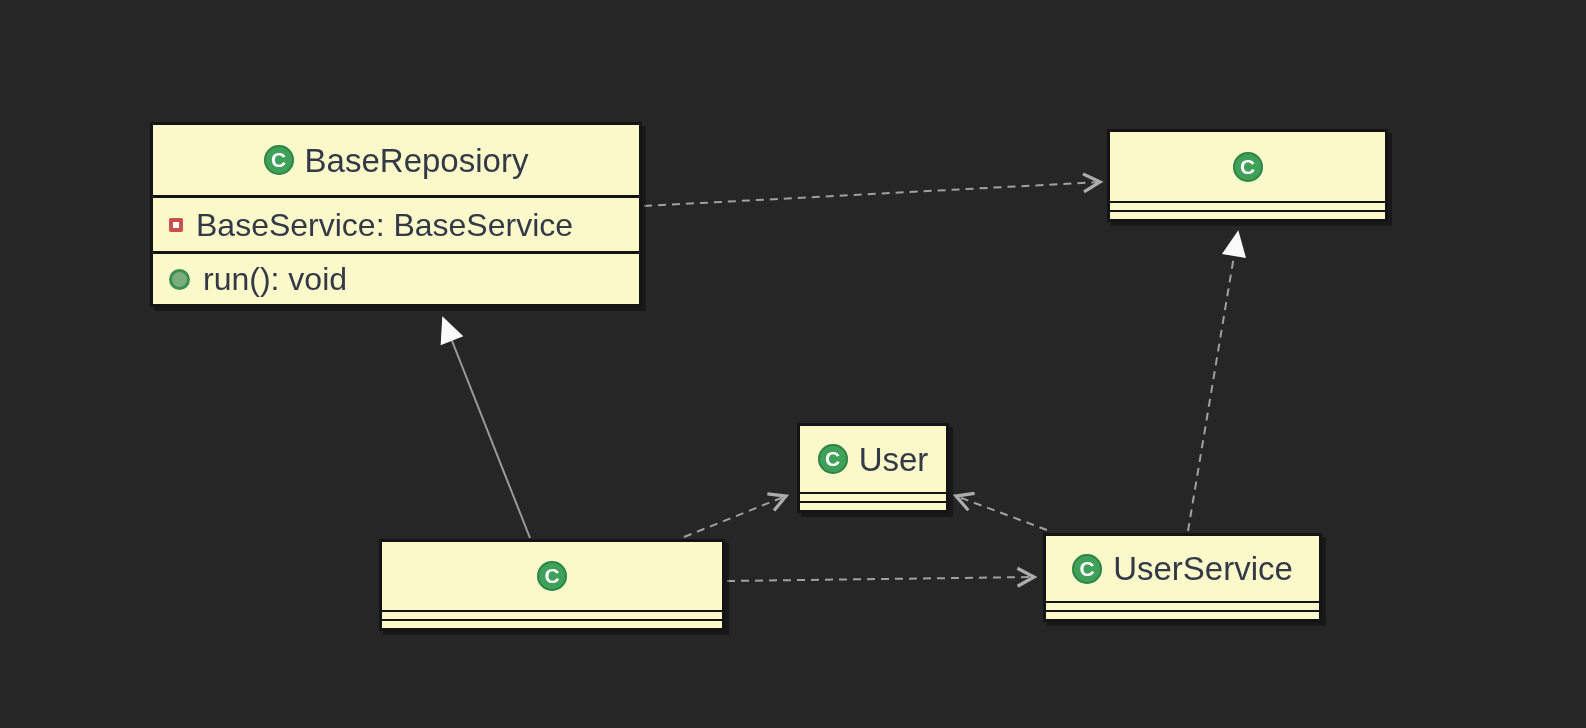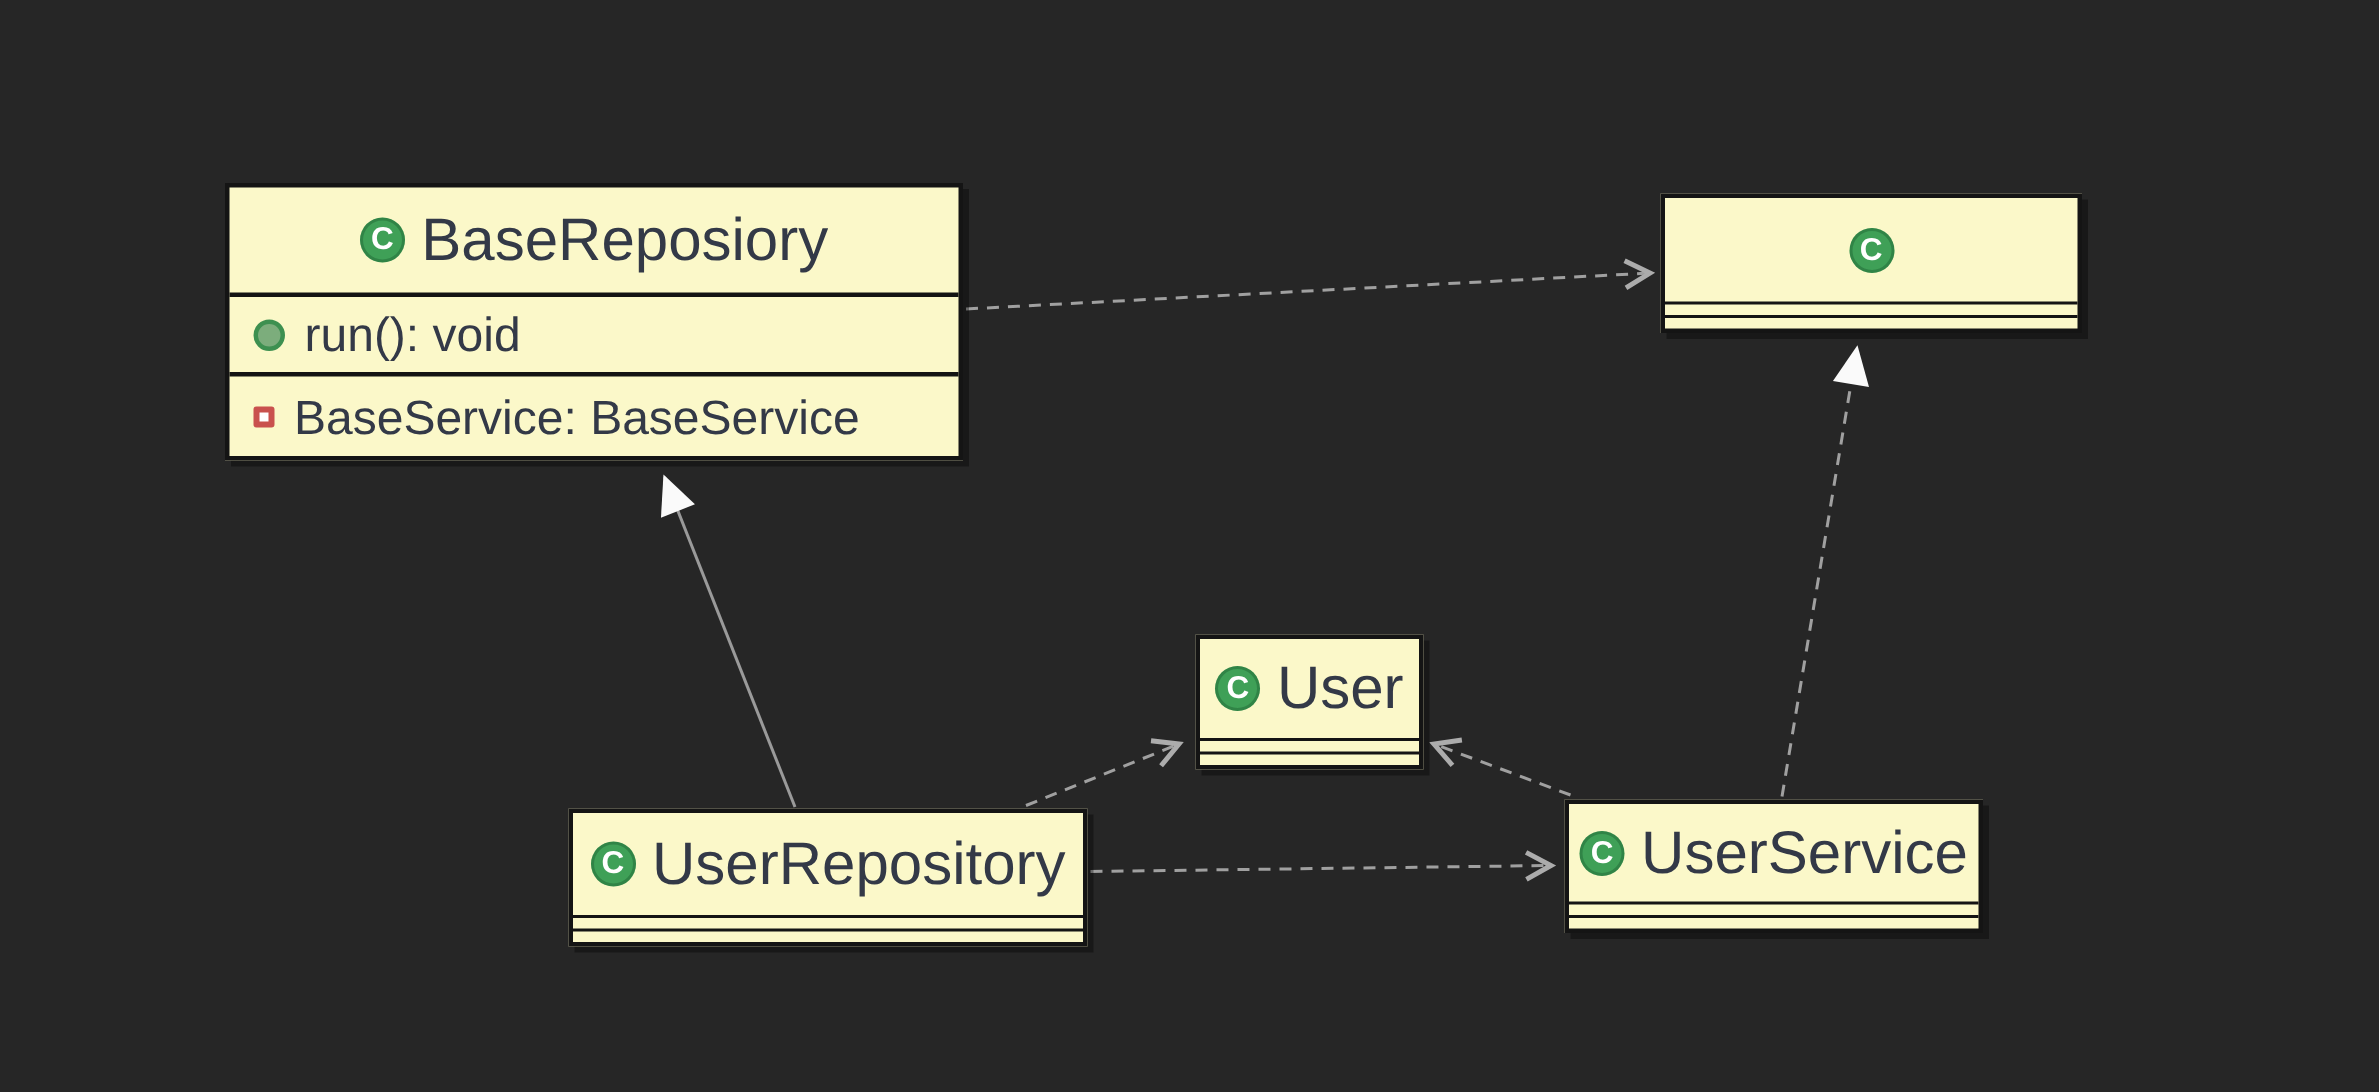--- a/index.html
+++ b/index.html
@@ -35,21 +35,21 @@
   .node-header {
     display: flex;
     align-items: center;
     justify-content: center;
     gap: 11px;
     flex: 1 1 auto;
     min-height: 0;
     padding: 0 10px;
   }
   .class-name {
-    font-size: 40px;
+    font-size: 33px;
     line-height: 1;
     color: #333947;
     white-space: nowrap;
   }
   .class-icon {
     width: 30px;
     height: 30px;
     border-radius: 50%;
     background: #3FA057;
     color: #FFFFFF;
@@ -144,28 +144,28 @@
     <line class="edge-dashed" x1="1047" y1="530" x2="956" y2="496" marker-end="url(#open-arrow)"></line>
 
     <line class="edge-dashed" x1="727" y1="581" x2="1034" y2="577" marker-end="url(#open-arrow)"></line>
   </svg>
 
   <div class="uml-node" id="node-base-reposiory">
     <div class="node-header">
       <span class="class-icon">C</span>
       <span class="class-name">BaseReposiory</span>
     </div>
+    <div class="member-row field-row">
+      <span class="field-icon"></span>
+      <span class="member-text">BaseService: BaseService</span>
+    </div>
     <div class="member-row method-row">
       <span class="method-icon"></span>
       <span class="member-text">run(): void</span>
     </div>
-    <div class="member-row field-row">
-      <span class="field-icon"></span>
-      <span class="member-text">BaseService: BaseService</span>
-    </div>
   </div>
 
   <div class="uml-node" id="node-base-service">
     <div class="node-header">
       <span class="class-icon">C</span>
     </div>
     <div class="empty-strip"></div>
     <div class="empty-strip"></div>
   </div>
 
@@ -174,21 +174,20 @@
       <span class="class-icon">C</span>
       <span class="class-name">User</span>
     </div>
     <div class="empty-strip"></div>
     <div class="empty-strip"></div>
   </div>
 
   <div class="uml-node" id="node-user-repository">
     <div class="node-header">
       <span class="class-icon">C</span>
-      <span class="class-name">UserRepository</span>
     </div>
     <div class="empty-strip"></div>
     <div class="empty-strip"></div>
   </div>
 
   <div class="uml-node" id="node-user-service">
     <div class="node-header">
       <span class="class-icon">C</span>
       <span class="class-name">UserService</span>
     </div>

